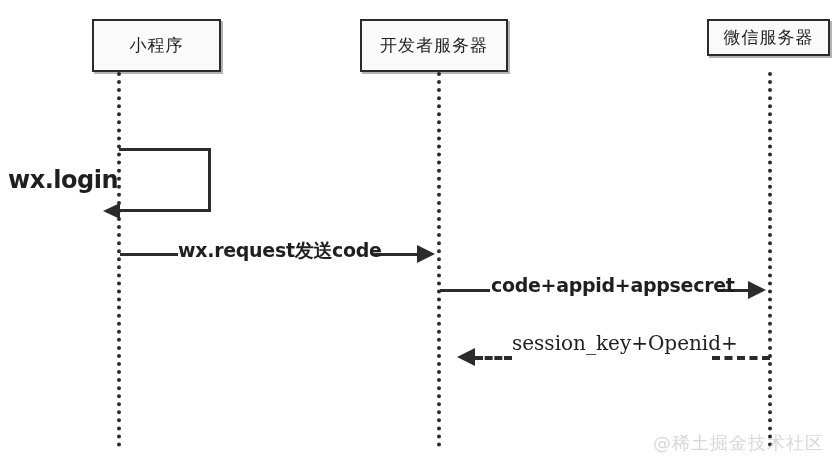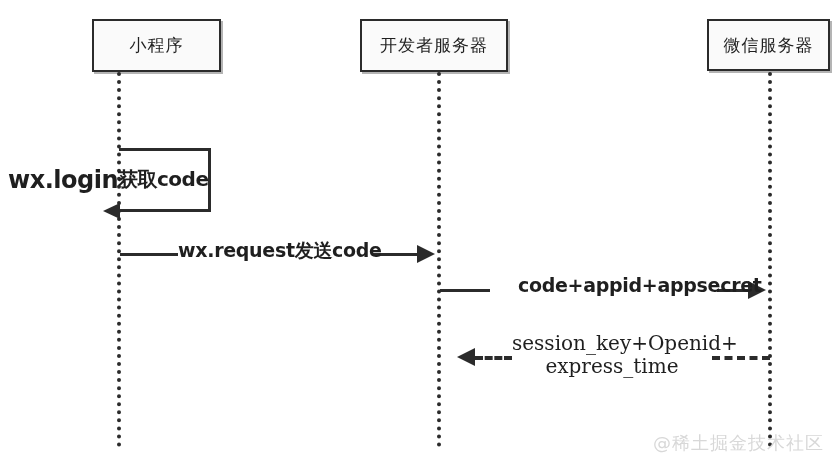--- a/index.html
+++ b/index.html
@@ -26,21 +26,21 @@
     display: flex;
     align-items: center;
     justify-content: center;
     color: #1f1f1f;
     font-size: 17px;
     letter-spacing: 1px;
     font-family: "DejaVu Sans", "Liberation Sans", sans-serif;
   }
   #p0 { left: 49px;  top: 19px; width: 129px; height: 53px; margin-left: 43px; }
   #p1 { left: 360px; top: 19px; width: 148px; height: 53px; }
-  #p2 { left: 707px; top: 19px; width: 123px; height: 52px; }
+  #p2 { left: 707px; top: 19px; width: 123px; height: 37px; }
 
   
   .lifeline {
     position: absolute;
     width: 0;
     border-left: 4px dotted #2b2b2b;
     top: 72px;
   }
   #l0 { left: 117px; height: 375px; }
   #l1 { left: 437px; height: 375px; }
@@ -133,21 +133,21 @@
   #msg1 .seg-a { left: 120px; width: 58px; }
   #msg1 .seg-b { left: 372px; width: 48px; }
   #msg1 .head-right { left: 417px; }
   #msg1 .mlabel { left: 178px; top: -15px; }
 
   
   #msg2 { left: 0; top: 289px; }
   #msg2 .seg-a { left: 440px; width: 50px; }
   #msg2 .seg-b { left: 717px; width: 33px; }
   #msg2 .head-right { left: 748px; }
-  #msg2 .mlabel { left: 518px; top: -15px; text-align: center; }
+  #msg2 .mlabel { left: 491px; top: -15px; text-align: center; }
 
   
   #msg3 { left: 0; top: 356px; }
   #msg3 .seg-a { left: 475px; width: 37px; }
   #msg3 .seg-b { left: 712px; width: 58px; }
   #msg3 .head-left { left: 457px; }
   #msg3 .mlabel-serif {
     position: absolute;
     left: 512px;
     top: -24px;
@@ -186,21 +186,20 @@
     <span>微信服务器</span>
   </div>
 
   <div class="lifeline" id="l0"></div>
   <div class="lifeline" id="l1"></div>
   <div class="lifeline" id="l2"></div>
 
   <div id="selfcall"></div>
   <div id="selfcall-head"></div>
   <div id="wxlogin-label">wx.login</div>
-  <div id="selfcall-label">获取code</div>
 
   <div class="msg" id="msg1">
     <div class="seg seg-a"></div>
     <div class="seg seg-b"></div>
     <div class="head-right"></div>
     <div class="mlabel">wx.request发送code</div>
   </div>
 
   <div class="msg" id="msg2">
     <div class="seg seg-a"></div>
@@ -208,19 +207,18 @@
     <div class="head-right"></div>
     <div class="mlabel">code+appid+appsecret</div>
   </div>
 
   <div class="msg" id="msg3">
     <div class="seg seg-a dashed"></div>
     <div class="seg seg-b dashed"></div>
     <div class="head-left"></div>
     <div class="mlabel-serif">
       <div>session_key+Openid+</div>
-      <div>express_time</div>
     </div>
   </div>
 
   <div id="watermark">@稀土掘金技术社区</div>
 
 </div>
 
 </body></html>

